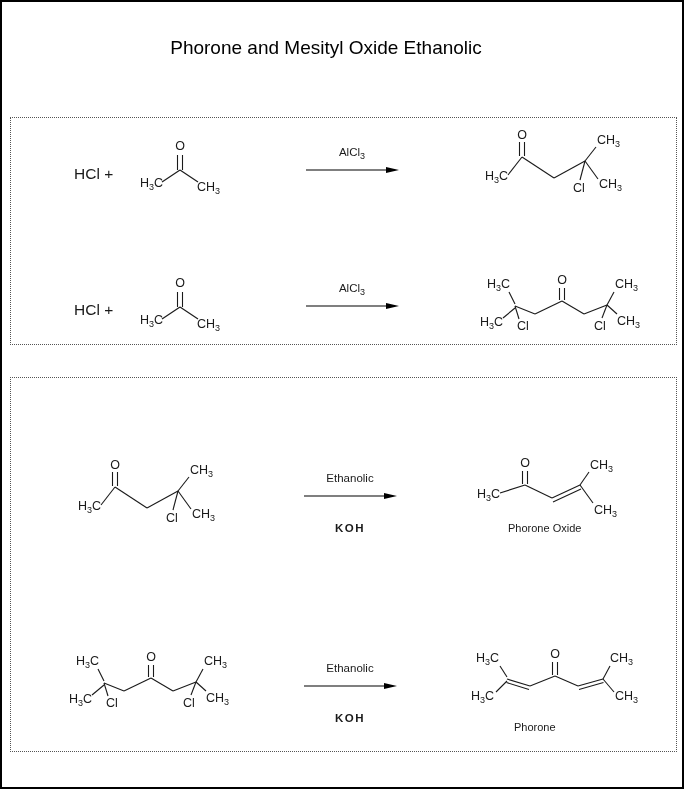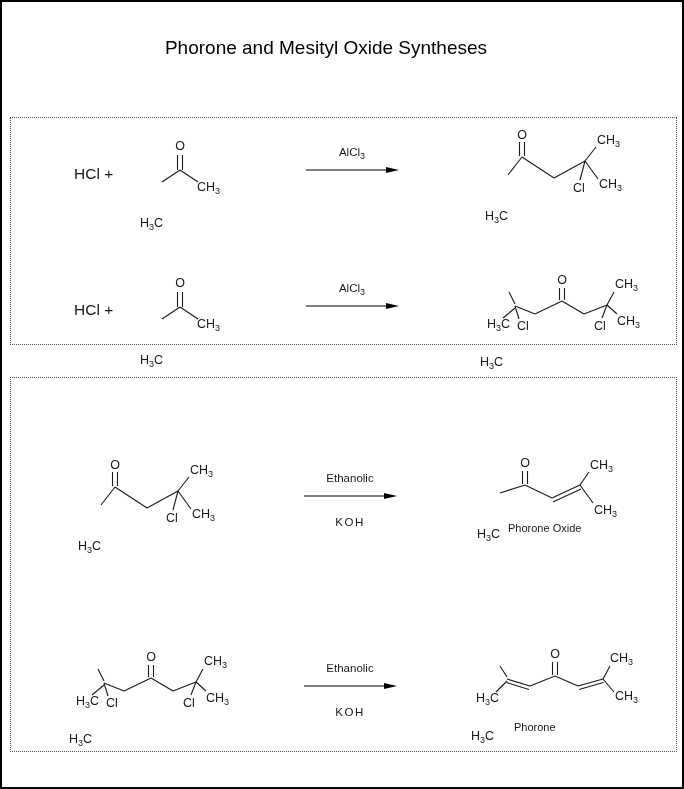--- a/index.html
+++ b/index.html
@@ -16,44 +16,44 @@
   .rbox { position:absolute; border:1px dotted #555; box-sizing:border-box; }
   .box1 { left:8px; top:115px; width:667px; height:228px; }
   .box2 { left:8px; top:375px; width:667px; height:375px; }
 
   .struct { position:absolute; }
   .struct svg { position:absolute; left:0; top:0; overflow:visible; }
   .struct line { stroke:#1a1a1a; stroke-width:1.1; }
 
   .lbl { position:absolute; font-size:12.5px; line-height:13px; white-space:nowrap; color:#1a1a1a; }
   .lbl i { font-style:normal; }
-  .lbl.r { transform:translateX(-100%);margin-top:40px; }
+  .lbl.r { transform:translateX(-100%); }
   .lbl.c { transform:translateX(-50%); }
   .sb { font-style:normal; font-size:9px; position:relative; top:3px; }
 
   .hcl { position:absolute; font-size:15.5px; color:#1a1a1a; white-space:nowrap; }
 
   .arrow { position:absolute; width:100px; height:50px; }
   .arrow svg { position:absolute; left:0; top:0; overflow:visible; }
   .arrow line { stroke:#000; stroke-width:1.2; }
   .arrow polygon { fill:#000; }
   .atop, .abot { position:absolute; left:0; width:100%; text-align:center;
                  font-size:11.5px; color:#1a1a1a; white-space:nowrap; }
   .atop { top:4px; }
-  .abot { top:48px; letter-spacing:1.5px; }
+  .abot { top:54px; letter-spacing:1.5px;font-weight:bold; }
   .atop i { font-style:normal;text-align:center; }
 
   .cap { position:absolute; font-size:11px; color:#1a1a1a; white-space:nowrap; }
 </style>
 </head>
 <body>
 
 <div class="page">
 
-  <div class="title">Phorone and Mesityl Oxide Syntheses</div>
+  <div class="title">Phorone and Mesityl Oxide Ethanolic</div>
 
   <div class="rbox box1"></div>
   <div class="rbox box2"></div>
 
   <span class="hcl" style="left:72px; top:163px;">HCl +</span>
 
   <div class="struct" style="left:128px; top:137px; width:110px; height:60px;">
     <svg width="110" height="60">
       <line x1="47.5" y1="16" x2="47.5" y2="31"></line>
         <line x1="52.5" y1="16" x2="52.5" y2="31"></line>

